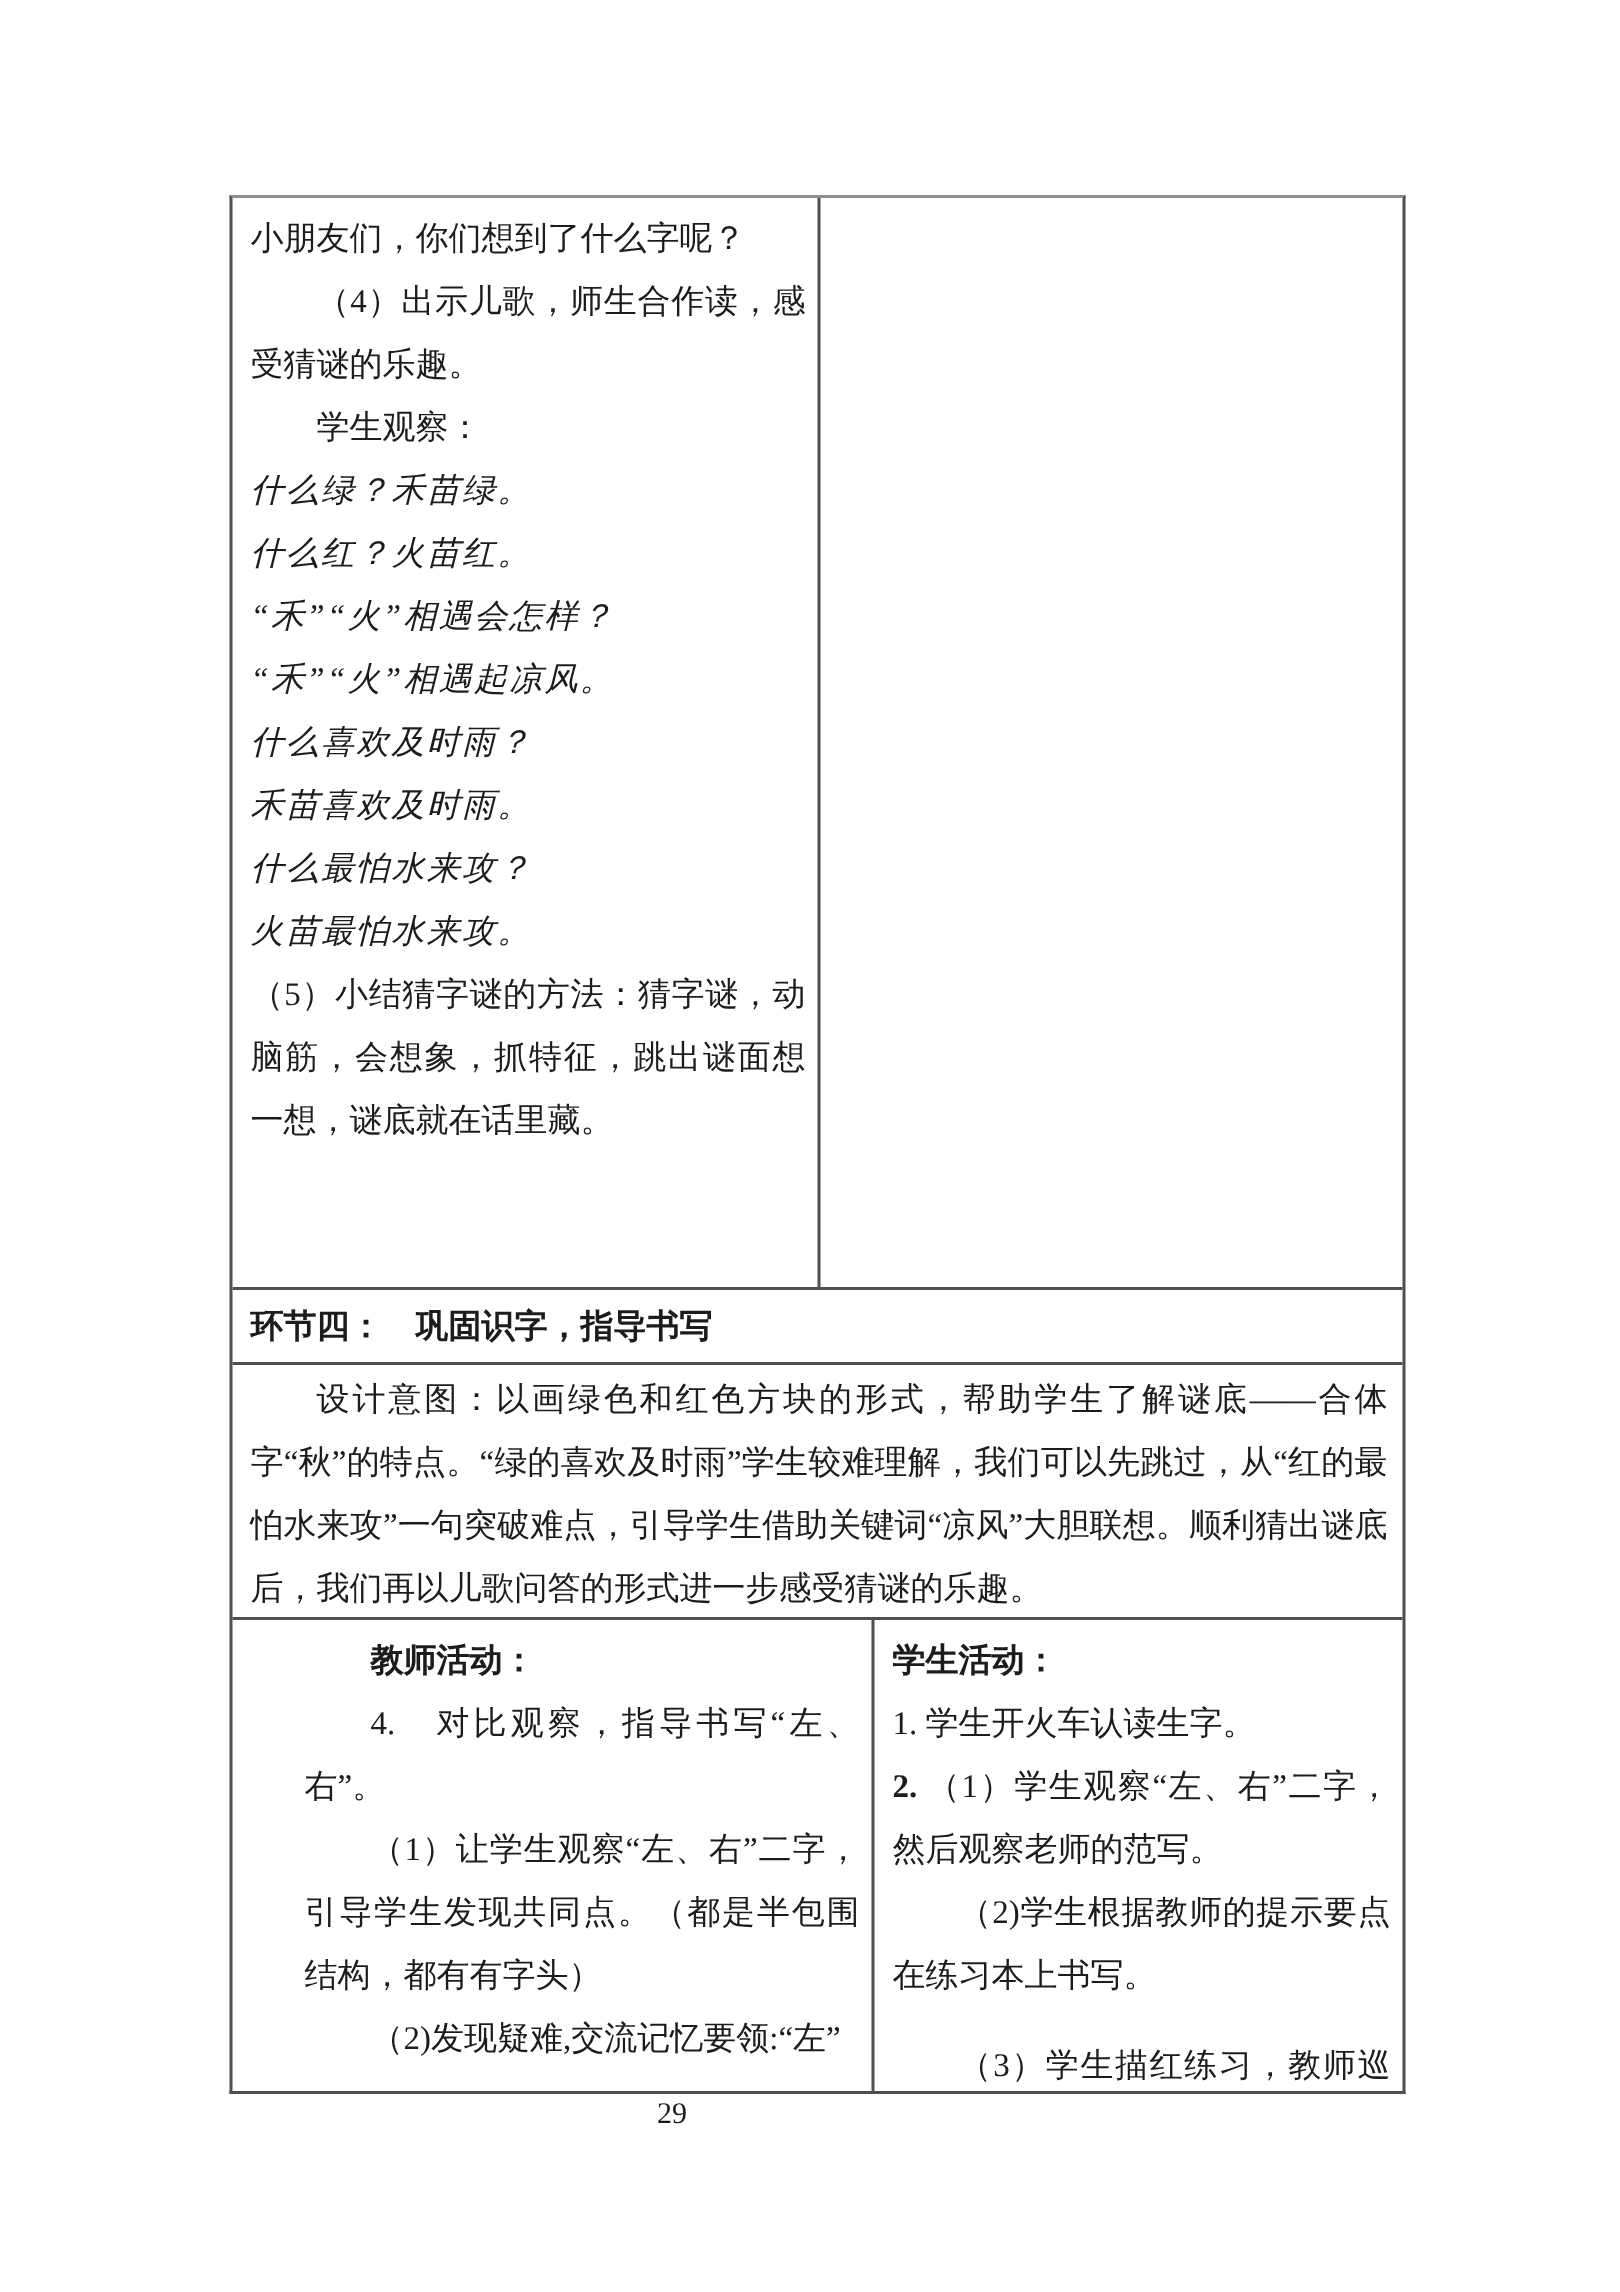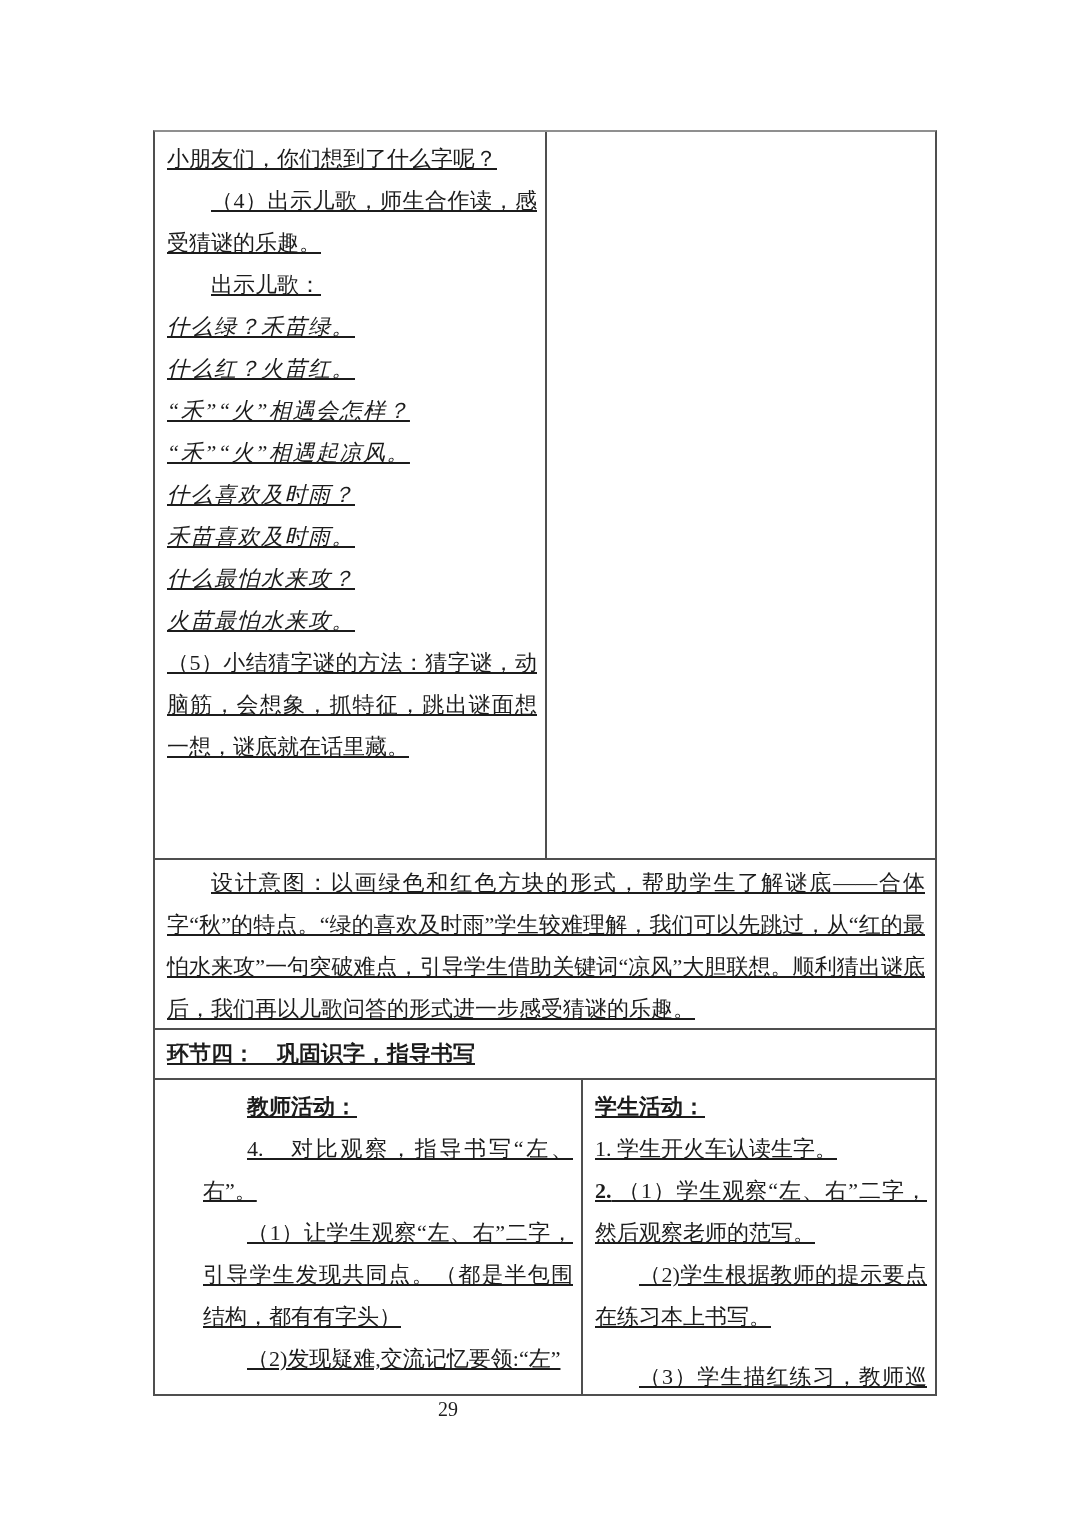--- a/index.html
+++ b/index.html
@@ -7,21 +7,20 @@
     width:1080px;height:1528px;position:relative;background:#ffffff;
     font-family:"Liberation Serif","DejaVu Serif",serif;
     color:#1c1c1c;
   }
   .doc-table{
     position:absolute;left:153px;top:130px;width:784px;
     box-sizing:border-box;
     border:2px solid #4f4f4f;
     border-top-color:#8f8f8f;
     background:#ffffff;
-    text-decoration:underline;
   }
   .t-row{box-sizing:border-box;}
   .row-activities-top{height:728px;border-bottom:2px solid #4f4f4f;display:flex;}
   .row-design-intent{height:170px;border-bottom:2px solid #4f4f4f;padding:2px 10px 0 12px;overflow:hidden;}
   .row-section-header{height:50px;border-bottom:2px solid #4f4f4f;display:flex;align-items:center;padding-left:12px;}
   .row-activities-bottom{height:314px;display:flex;padding-left:36px;}
   .cell{box-sizing:border-box;overflow:hidden;}
   .cell-left{width:392px;border-right:2px solid #4f4f4f;padding:6px 8px 0 12px;}
   .cell-right{flex:1;padding:6px 8px 0 12px;}
   .para{
@@ -41,41 +40,41 @@
 </style>
 </head>
 <body>
 
 <div class="doc-table">
 
   <div class="t-row row-activities-top">
     <div class="cell cell-left">
         <p class="para">小朋友们，你们想到了什么字呢？</p>
         <p class="para indent">（4）出示儿歌，师生合作读，感受猜谜的乐趣。</p>
-        <p class="para indent">出示儿歌：</p>
+        <p class="para indent">学生观察：</p>
         <p class="para kai">什么绿？禾苗绿。</p>
         <p class="para kai">什么红？火苗红。</p>
         <p class="para kai">“禾”“火”相遇会怎样？</p>
         <p class="para kai">“禾”“火”相遇起凉风。</p>
         <p class="para kai">什么喜欢及时雨？</p>
         <p class="para kai">禾苗喜欢及时雨。</p>
         <p class="para kai">什么最怕水来攻？</p>
         <p class="para kai">火苗最怕水来攻。</p>
         <p class="para">（5）小结猜字谜的方法：猜字谜，动脑筋，会想象，抓特征，跳出谜面想一想，谜底就在话里藏。</p>
       </div>
     <div class="cell cell-right"></div>
   </div>
 
+  <div class="t-row row-section-header">
+    <span class="section-header-text">环节四：　巩固识字，指导书写</span>
+  </div>
+
   <div class="t-row row-design-intent">
       <p class="para indent">设计意图：以画绿色和红色方块的形式，帮助学生了解谜底——合体字“秋”的特点。“绿的喜欢及时雨”学生较难理解，我们可以先跳过，从“红的最怕水来攻”一句突破难点，引导学生借助关键词“凉风”大胆联想。顺利猜出谜底后，我们再以儿歌问答的形式进一步感受猜谜的乐趣。</p>
     </div>
-
-  <div class="t-row row-section-header">
-    <span class="section-header-text">环节四：　巩固识字，指导书写</span>
-  </div>
 
   <div class="t-row row-activities-bottom">
     <div class="cell cell-left">
         <p class="para indent bold">教师活动：</p>
         <p class="para indent">4.　对比观察，指导书写“左、右”。</p>
         <p class="para indent">（1）让学生观察“左、右”二字，引导学生发现共同点。（都是半包围结构，都有有字头）</p>
         <p class="para indent">（2)发现疑难,交流记忆要领:“左”</p>
       </div>
     <div class="cell cell-right">
         <p class="para bold">学生活动：</p>

